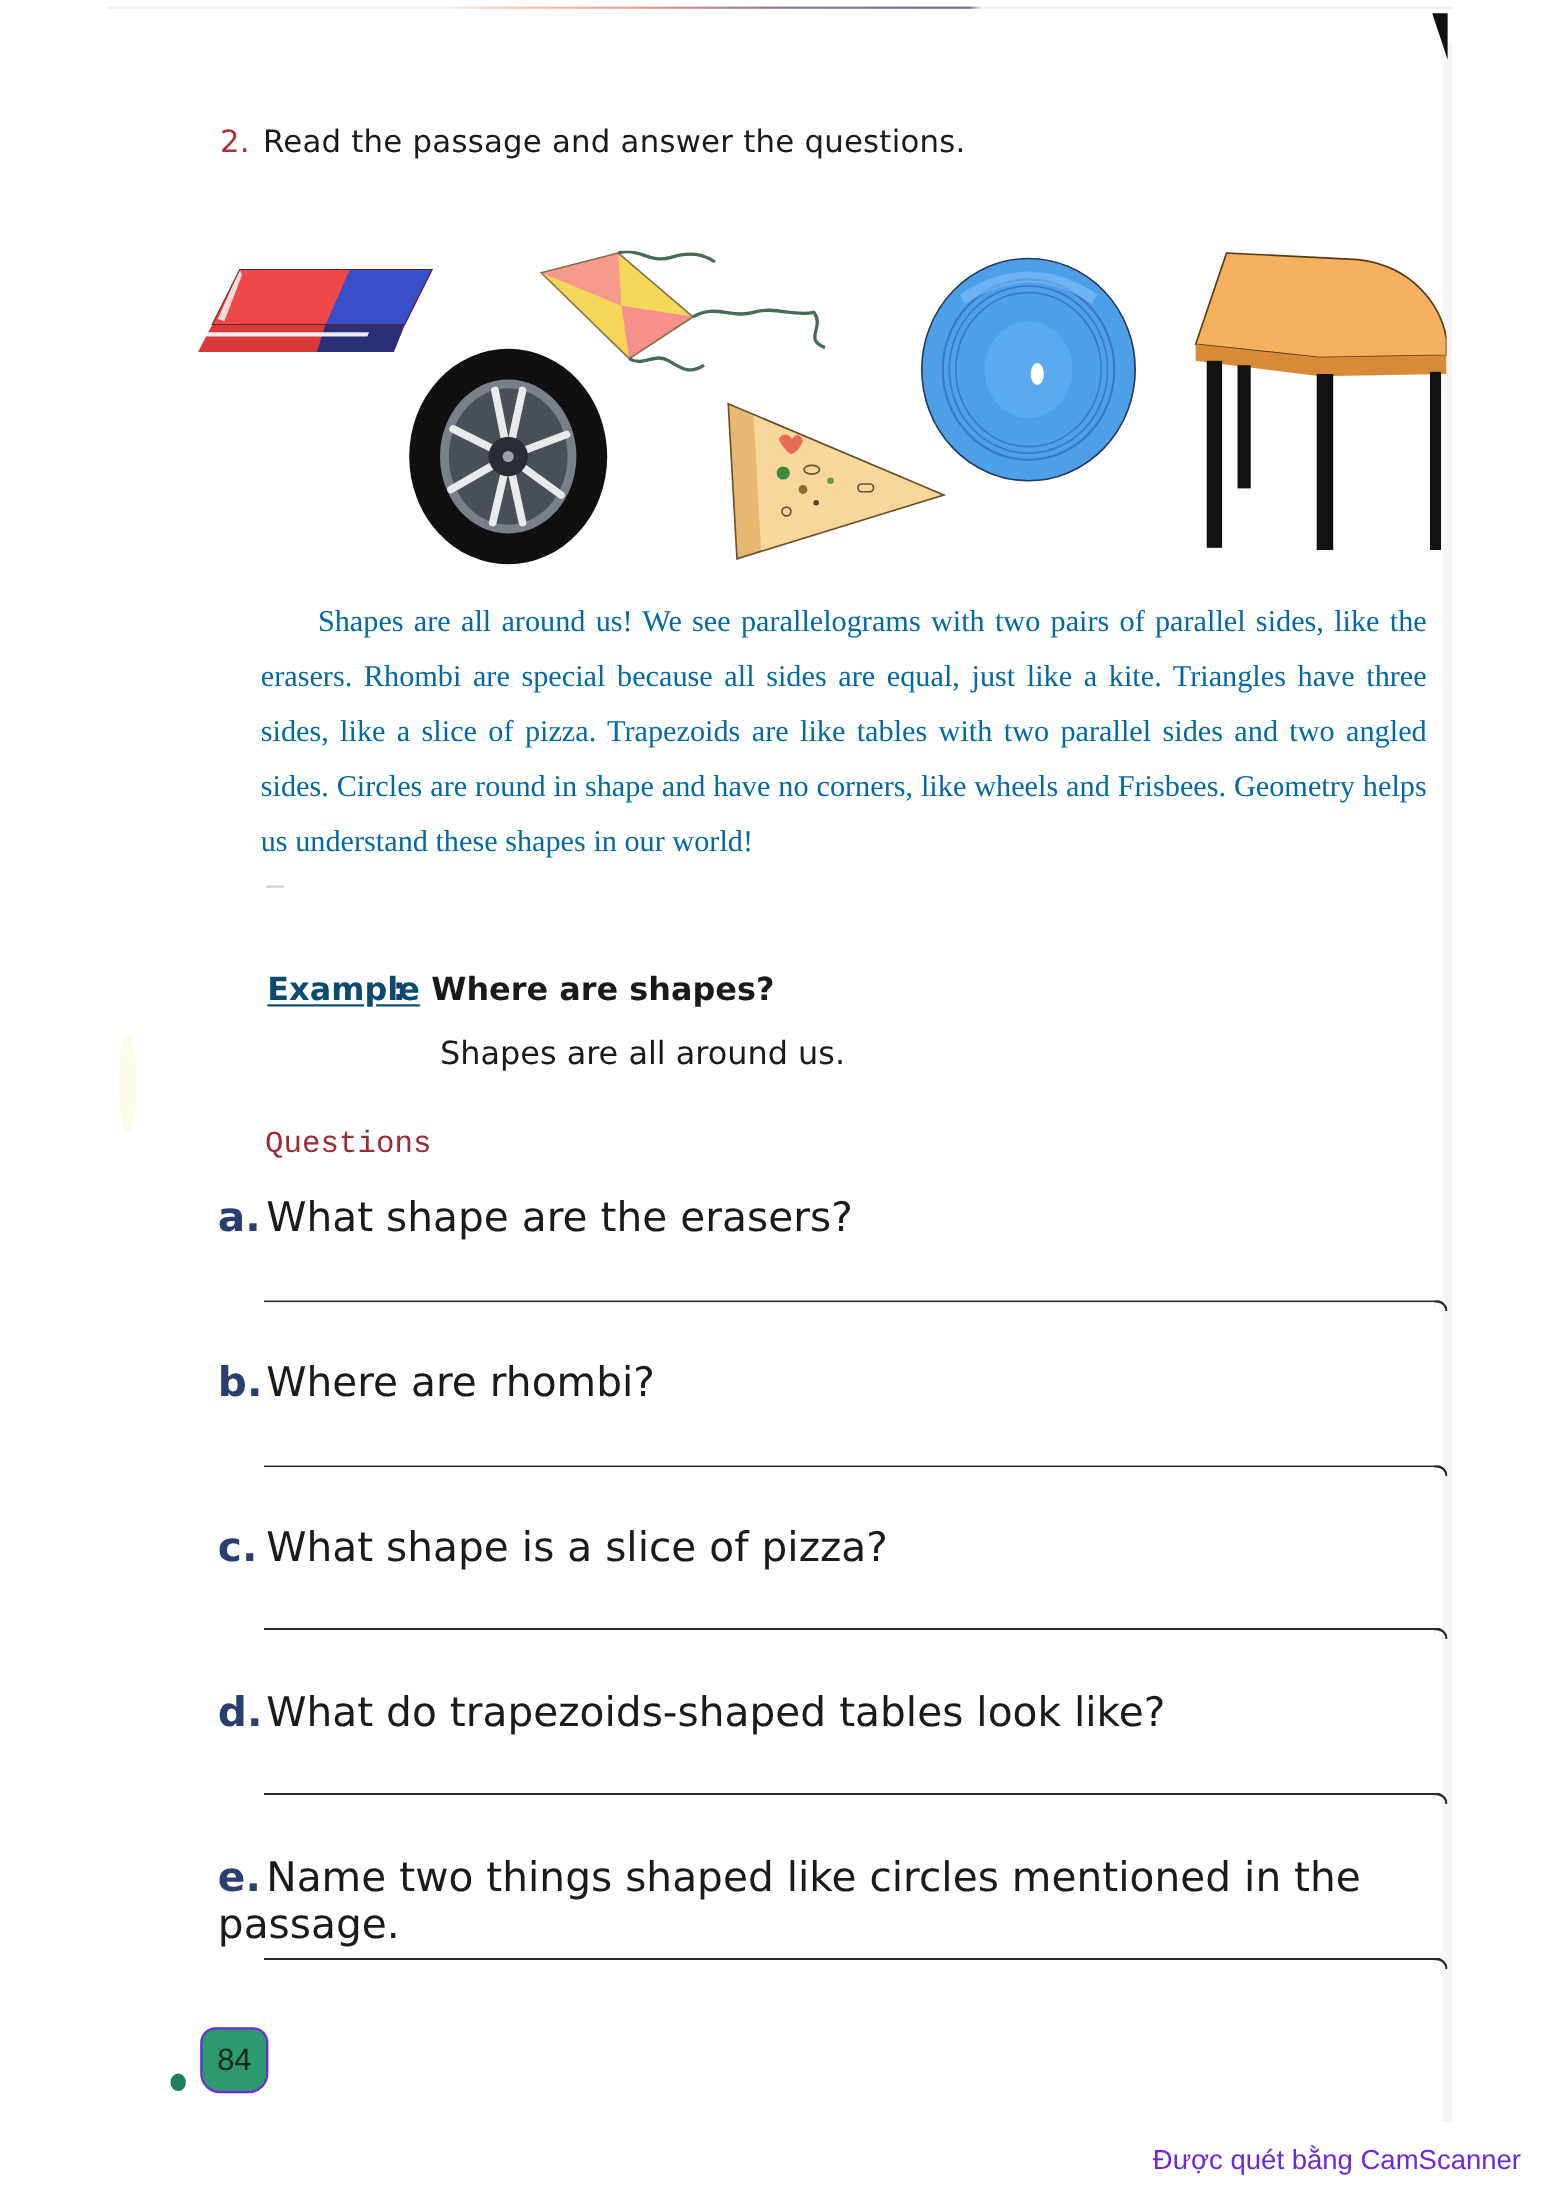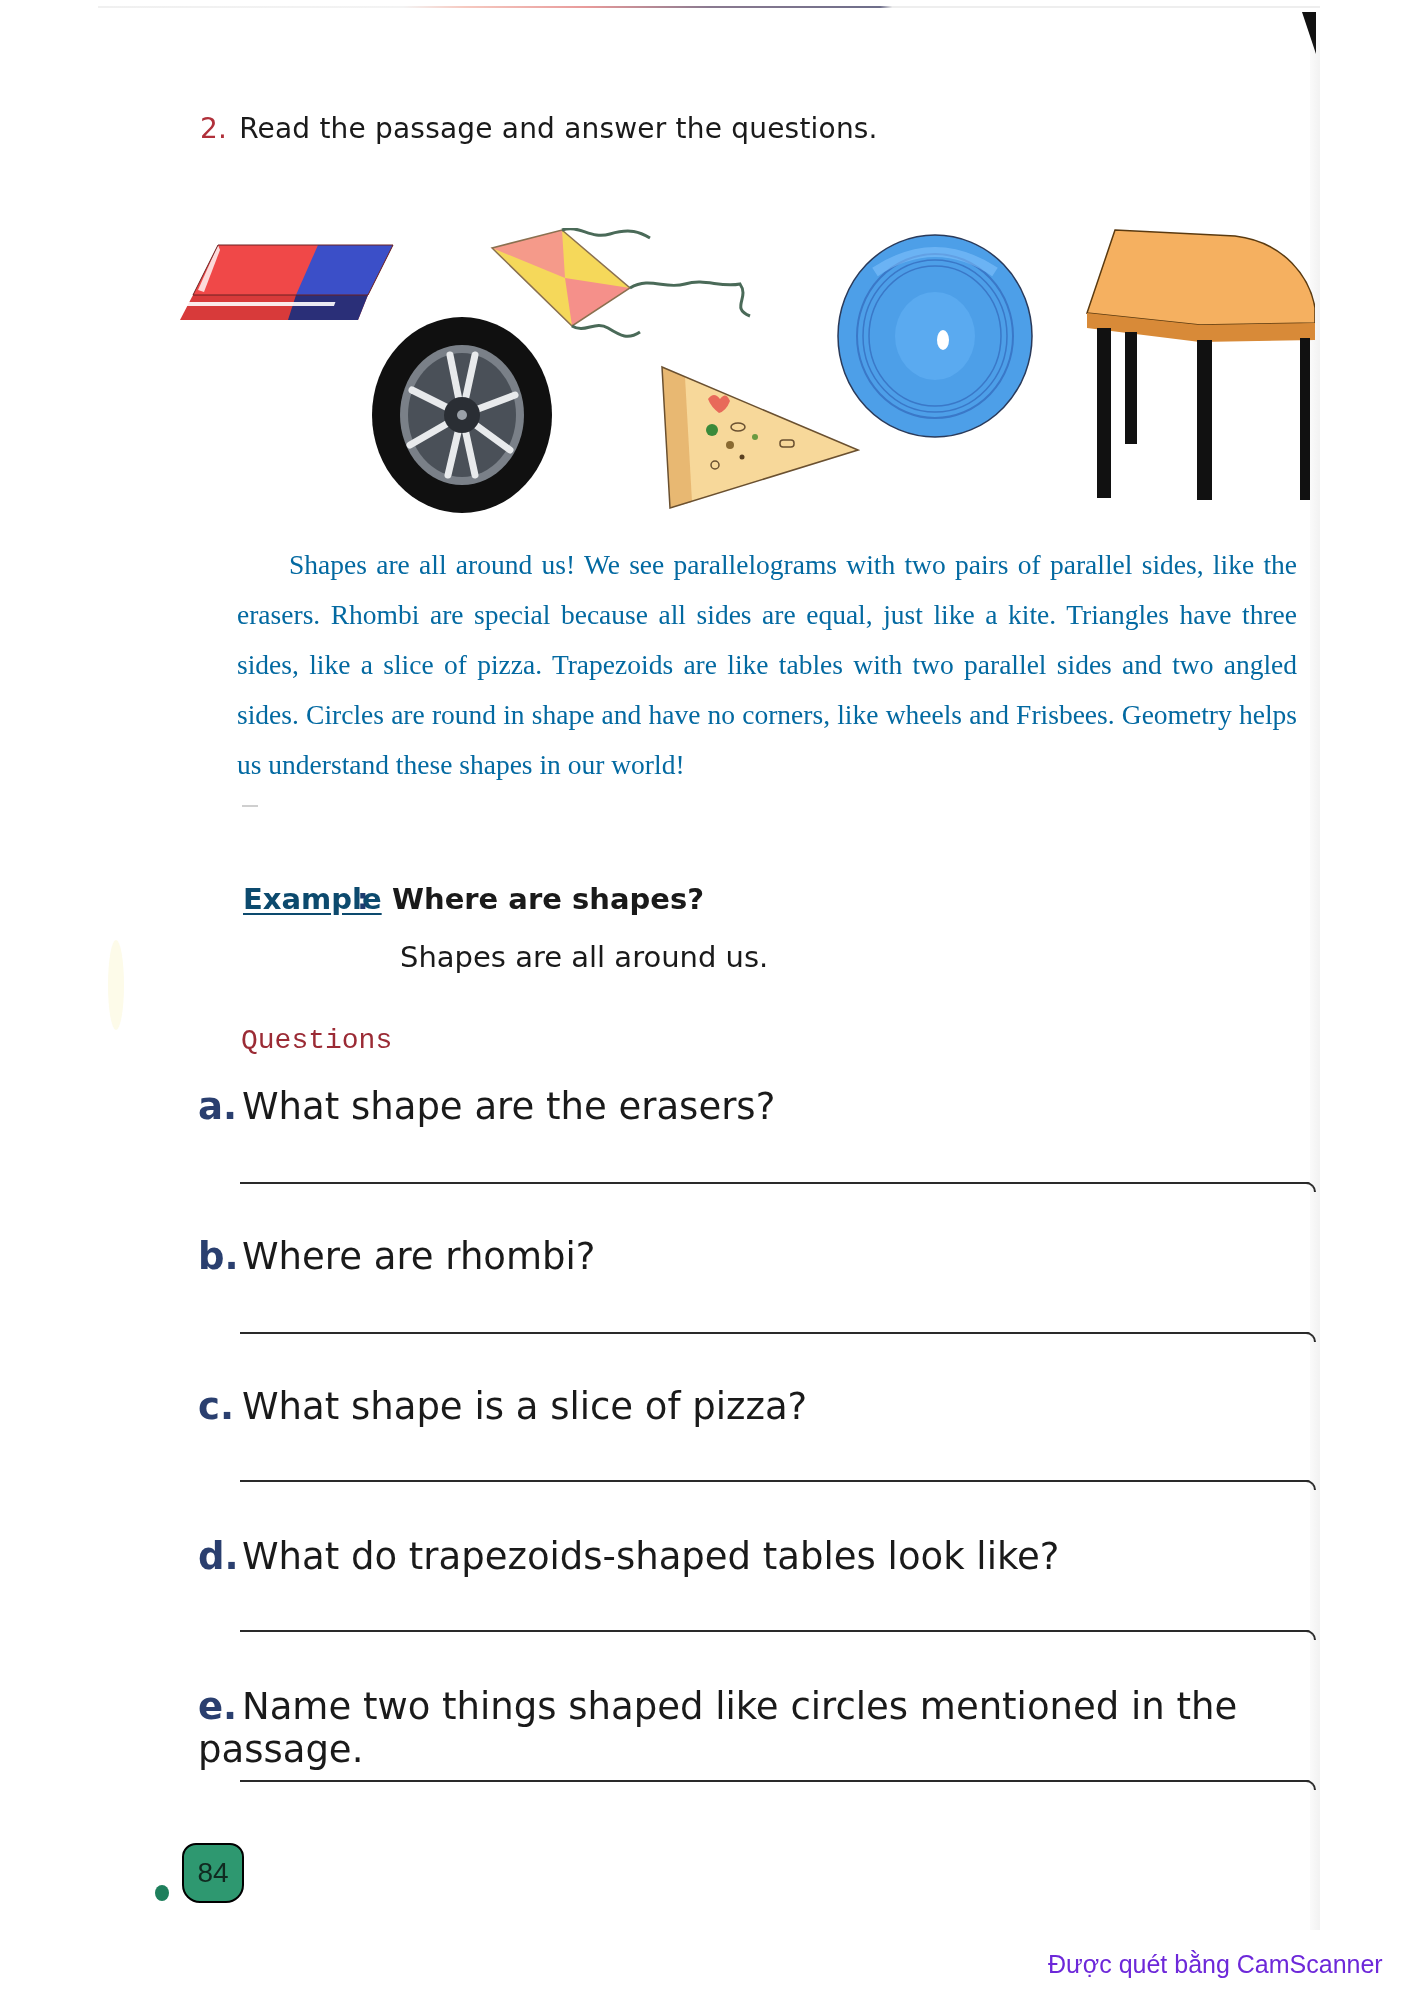--- a/index.html
+++ b/index.html
@@ -62,21 +62,21 @@
       border-top: 2px solid #2a2a2a; border-right: 2px solid #2a2a2a;
       border-top-right-radius: 10px;
     }
 
     .page-dot {
       position: absolute; left: 155px; top: 1885px; width: 14px; height: 16px;
       border-radius: 50%; background: #1e7f5c;
     }
     .page-badge {
       position: absolute; left: 182px; top: 1843px; width: 58px; height: 56px;
-      background: #2e9870; border: 2px solid #000000; border-radius: 14px 14px 18px 18px;
+      background: #2e9870; border: 2px solid #6d28d9; border-radius: 14px 14px 18px 18px;
       display: flex; align-items: center; justify-content: center;
       font-family: "Liberation Sans", sans-serif; font-size: 28px; color: #102a20;
     }
     .watermark {
       position: absolute; left: 1048px; top: 1950px; font-family: "Liberation Sans", sans-serif;
       font-size: 25px; color: #6d28d9;
     }
     .left-blob {
       position: absolute; left: 108px; top: 940px; width: 16px; height: 90px;
       border-radius: 50%; background: #fdfbe9;

